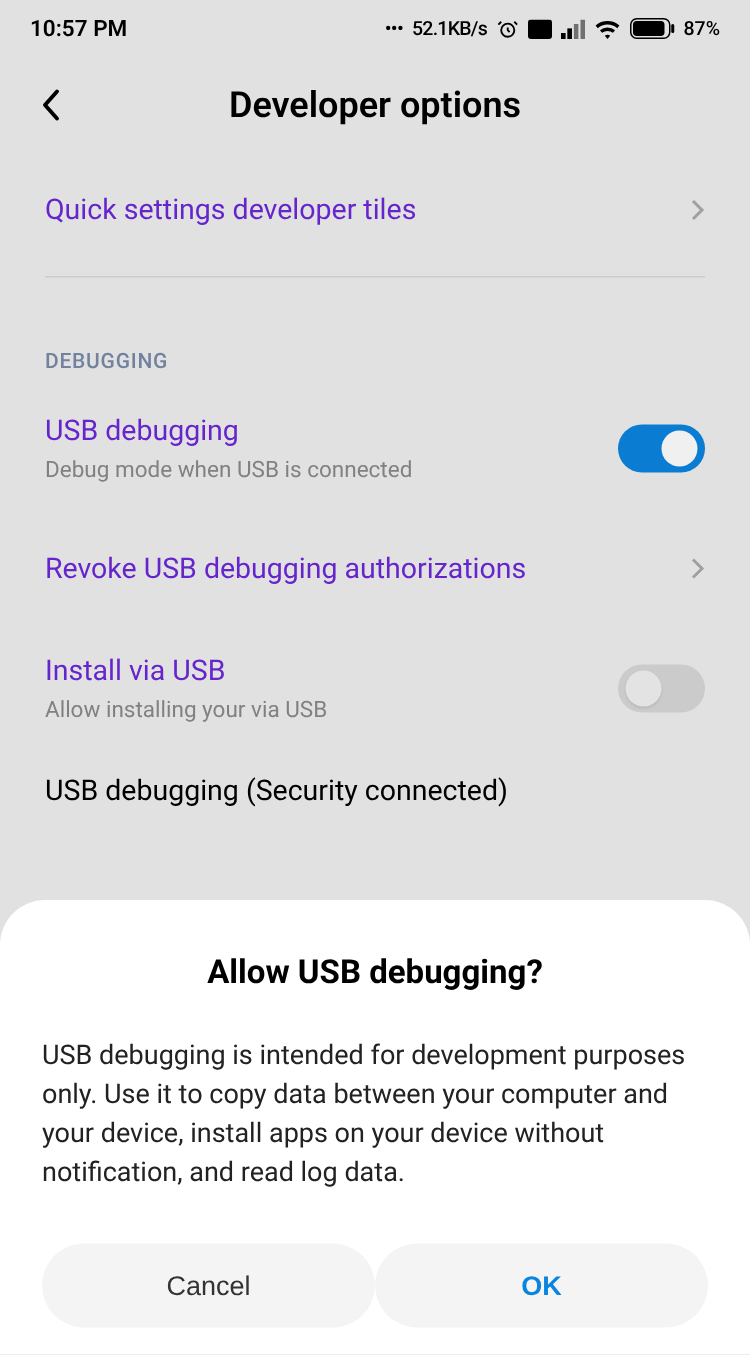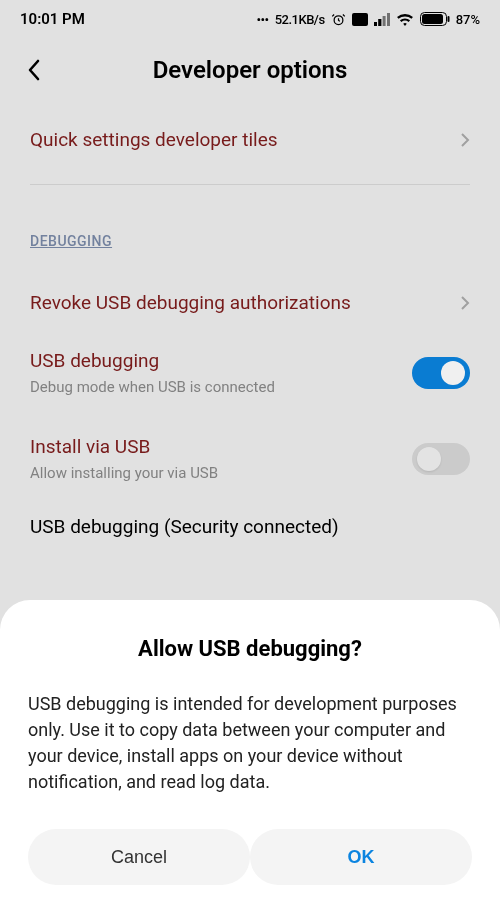--- a/index.html
+++ b/index.html
@@ -52,31 +52,30 @@
       margin-left: -28px;
     }
     .row {
       display: flex;
       align-items: center;
       padding: 14px 30px;
       min-height: 64px;
       cursor: pointer;
     }
     .row-text { flex: 1; }
-    .row-title { font-size: 19px; color: #7f1d1d; line-height: 1.3; }
+    .row-title { font-size: 19px; color: #6d28d9; line-height: 1.3; }
     .row-sub { font-size: 15px; color: #8a8a8a; margin-top: 4px; line-height: 1.3; }
     .chevron { color: #999; }
     .divider { height: 1px; background: #d9d9d9; margin: 12px 30px 0; }
     .section-label {
       font-size: 14px;
       font-weight: 500;
       color: #7a8aa8;
       letter-spacing: 0.5px;
       padding: 48px 30px 12px;
-      text-decoration: underline;
     }
     .toggle {
       width: 58px;
       height: 32px;
       border-radius: 20px;
       position: relative;
       flex-shrink: 0;
     }
     .toggle.on { background: #0b84e0; }
     .toggle.off { background: #d8d8d8; }
@@ -136,21 +135,21 @@
     }
     .dialog-btn.cancel { color: #333; }
     .dialog-btn.ok { color: #0b84e0; font-weight: 700; }
   </style>
 </head>
 <body>
 
 <div class="screen">
 
   <div class="statusbar">
-    <div>10:01 PM</div>
+    <div>10:57 PM</div>
     <div class="status-right">
       <span class="net">•••</span>
       <span class="net">52.1KB/s</span>
       <svg width="15" height="15" viewBox="0 0 24 24" fill="none" stroke="#000" stroke-width="2">
           <circle cx="12" cy="13" r="7"></circle>
           <path d="M12 10v3l2 2M5 4L2 7M22 7l-3-3"></path>
         </svg>
       <svg width="16" height="13" viewBox="0 0 16 13">
           <rect x="0" y="0" width="16" height="13" rx="2" fill="#000"></rect>
         </svg>
@@ -185,37 +184,37 @@
     </div>
     <svg class="chevron" width="10" height="16" viewBox="0 0 10 16" fill="none" stroke="#aaa" stroke-width="2">
         <path d="M2 2l6 6-6 6"></path>
       </svg>
   </div>
 
   <div class="divider"></div>
 
   <div class="section-label">DEBUGGING</div>
 
+  <div class="row">
+    <div class="row-text">
+      <div class="row-title">USB debugging</div>
+      <div class="row-sub">Debug mode when USB is connected</div>
+    </div>
+    <div class="toggle on">
+      <div class="knob"></div>
+    </div>
+  </div>
+
   <div class="row" style="margin-top:10px">
     <div class="row-text">
       <div class="row-title">Revoke USB debugging authorizations</div>
     </div>
     <svg class="chevron" width="10" height="16" viewBox="0 0 10 16" fill="none" stroke="#aaa" stroke-width="2">
         <path d="M2 2l6 6-6 6"></path>
       </svg>
-  </div>
-
-  <div class="row">
-    <div class="row-text">
-      <div class="row-title">USB debugging</div>
-      <div class="row-sub">Debug mode when USB is connected</div>
-    </div>
-    <div class="toggle on">
-      <div class="knob"></div>
-    </div>
   </div>
 
   <div class="row" style="margin-top:10px">
     <div class="row-text">
       <div class="row-title">Install via USB</div>
       <div class="row-sub">Allow installing your via USB</div>
     </div>
     <div class="toggle off">
       <div class="knob"></div>
     </div>

